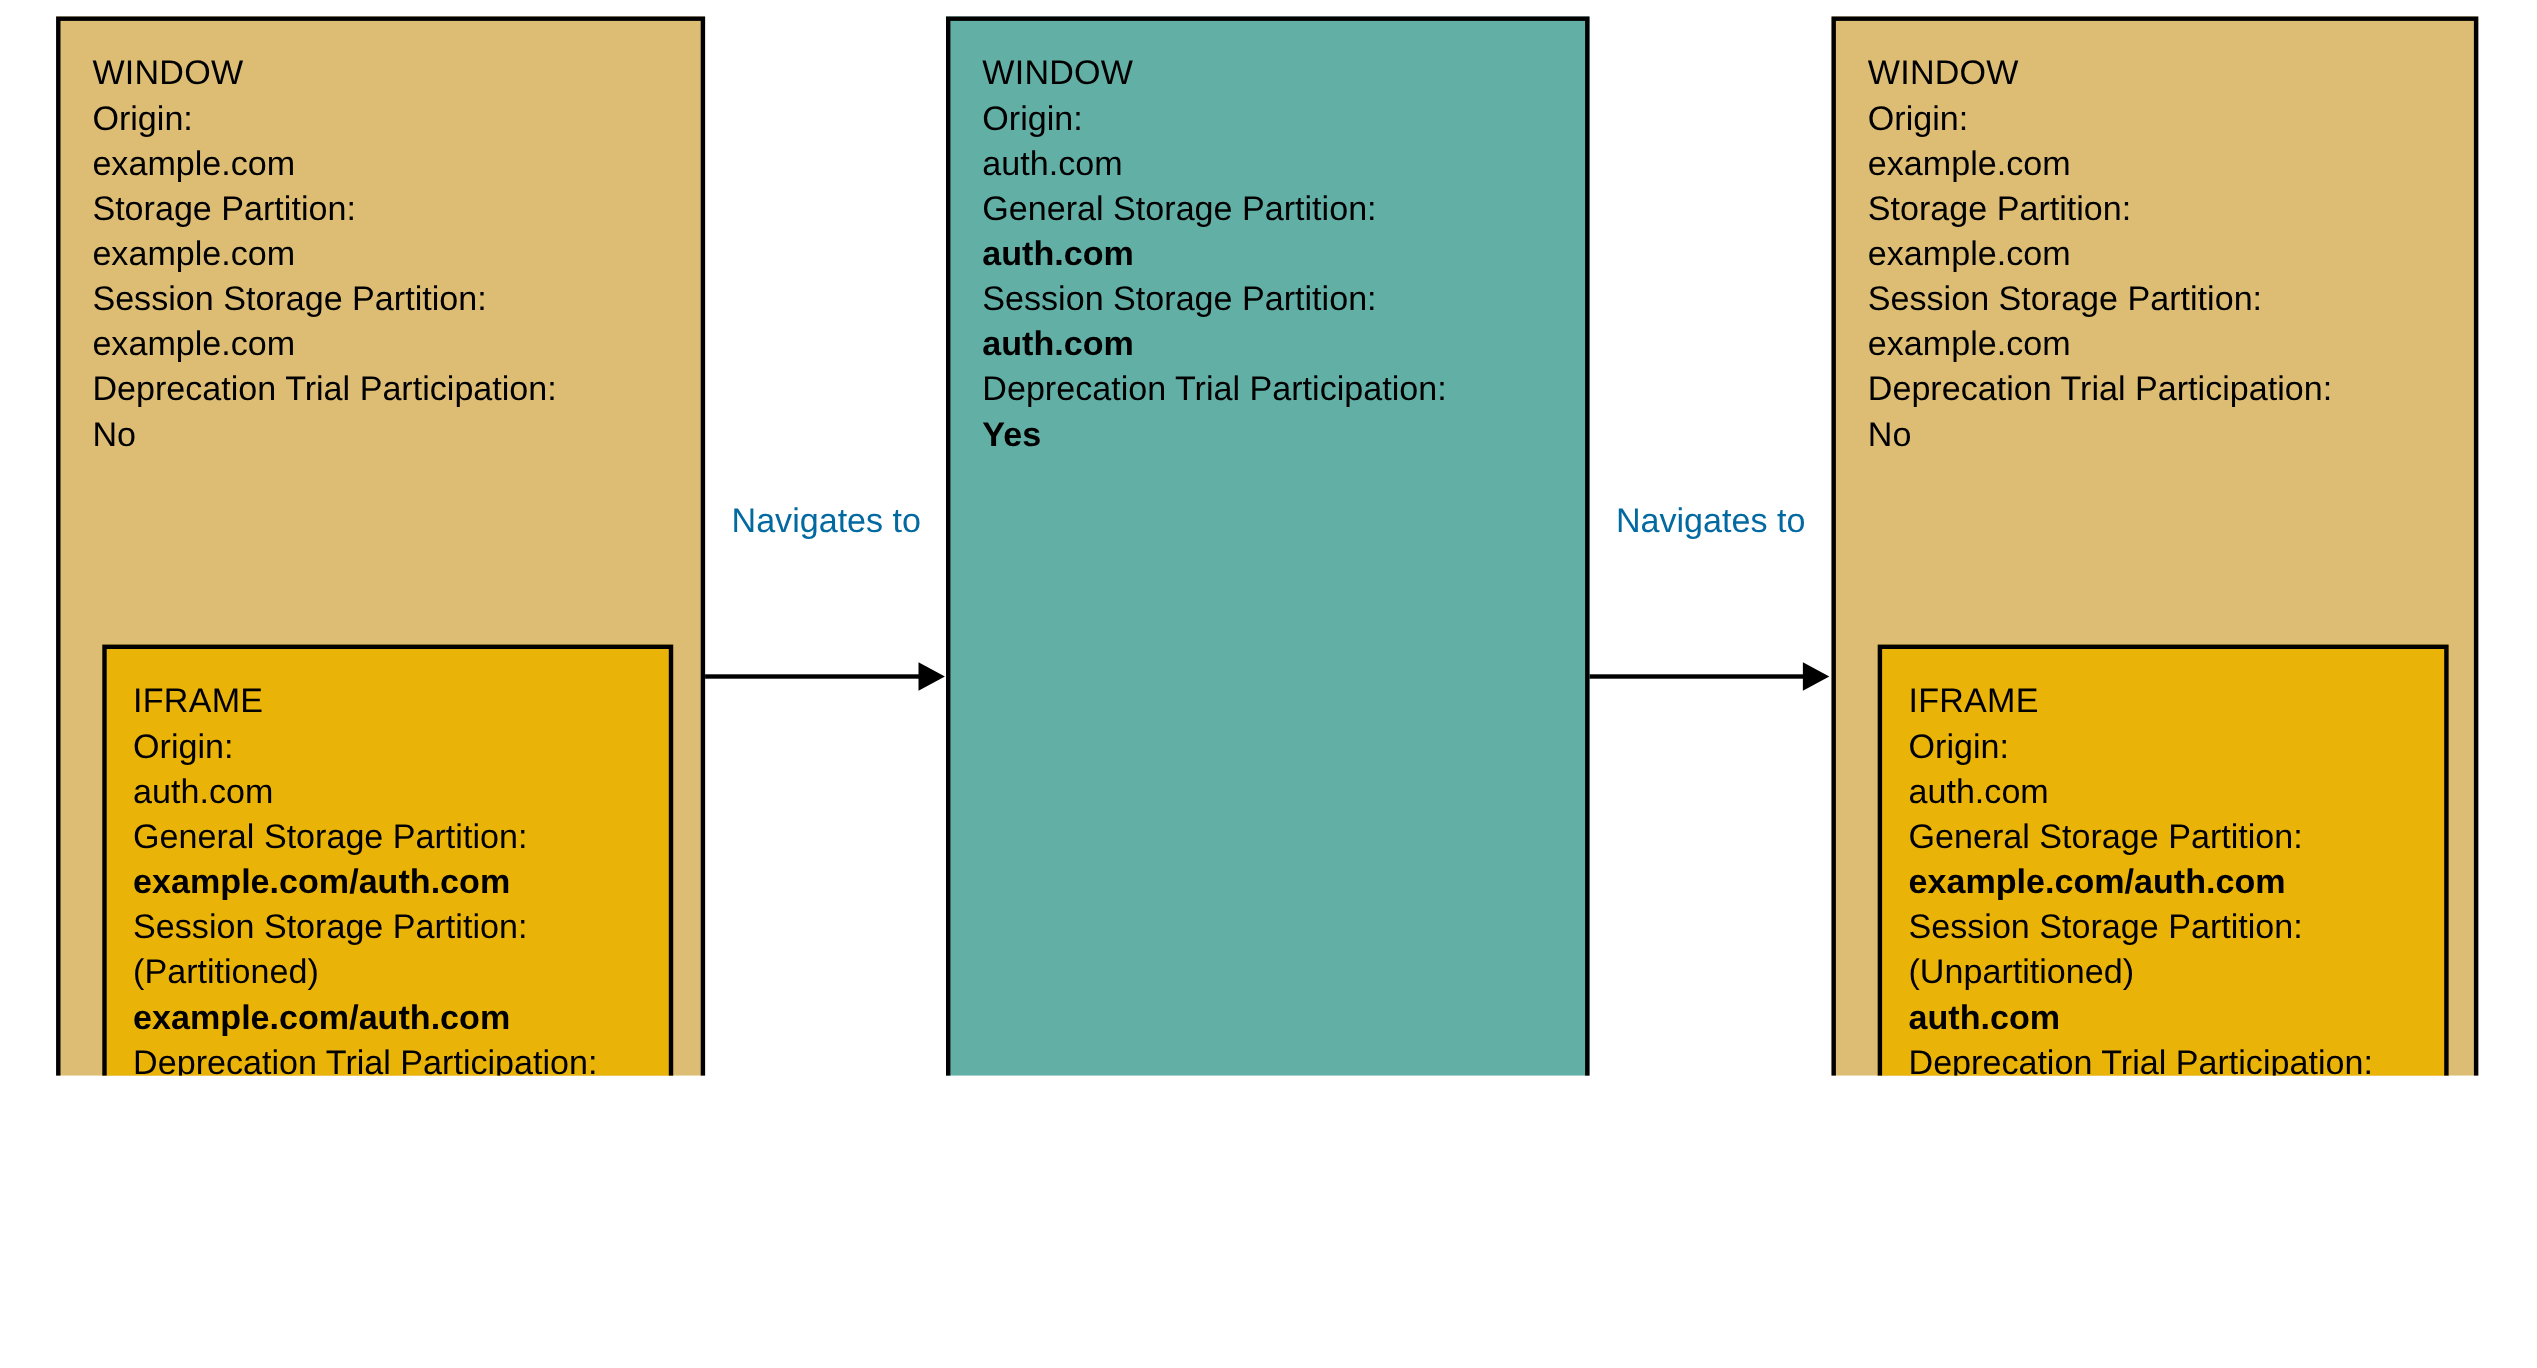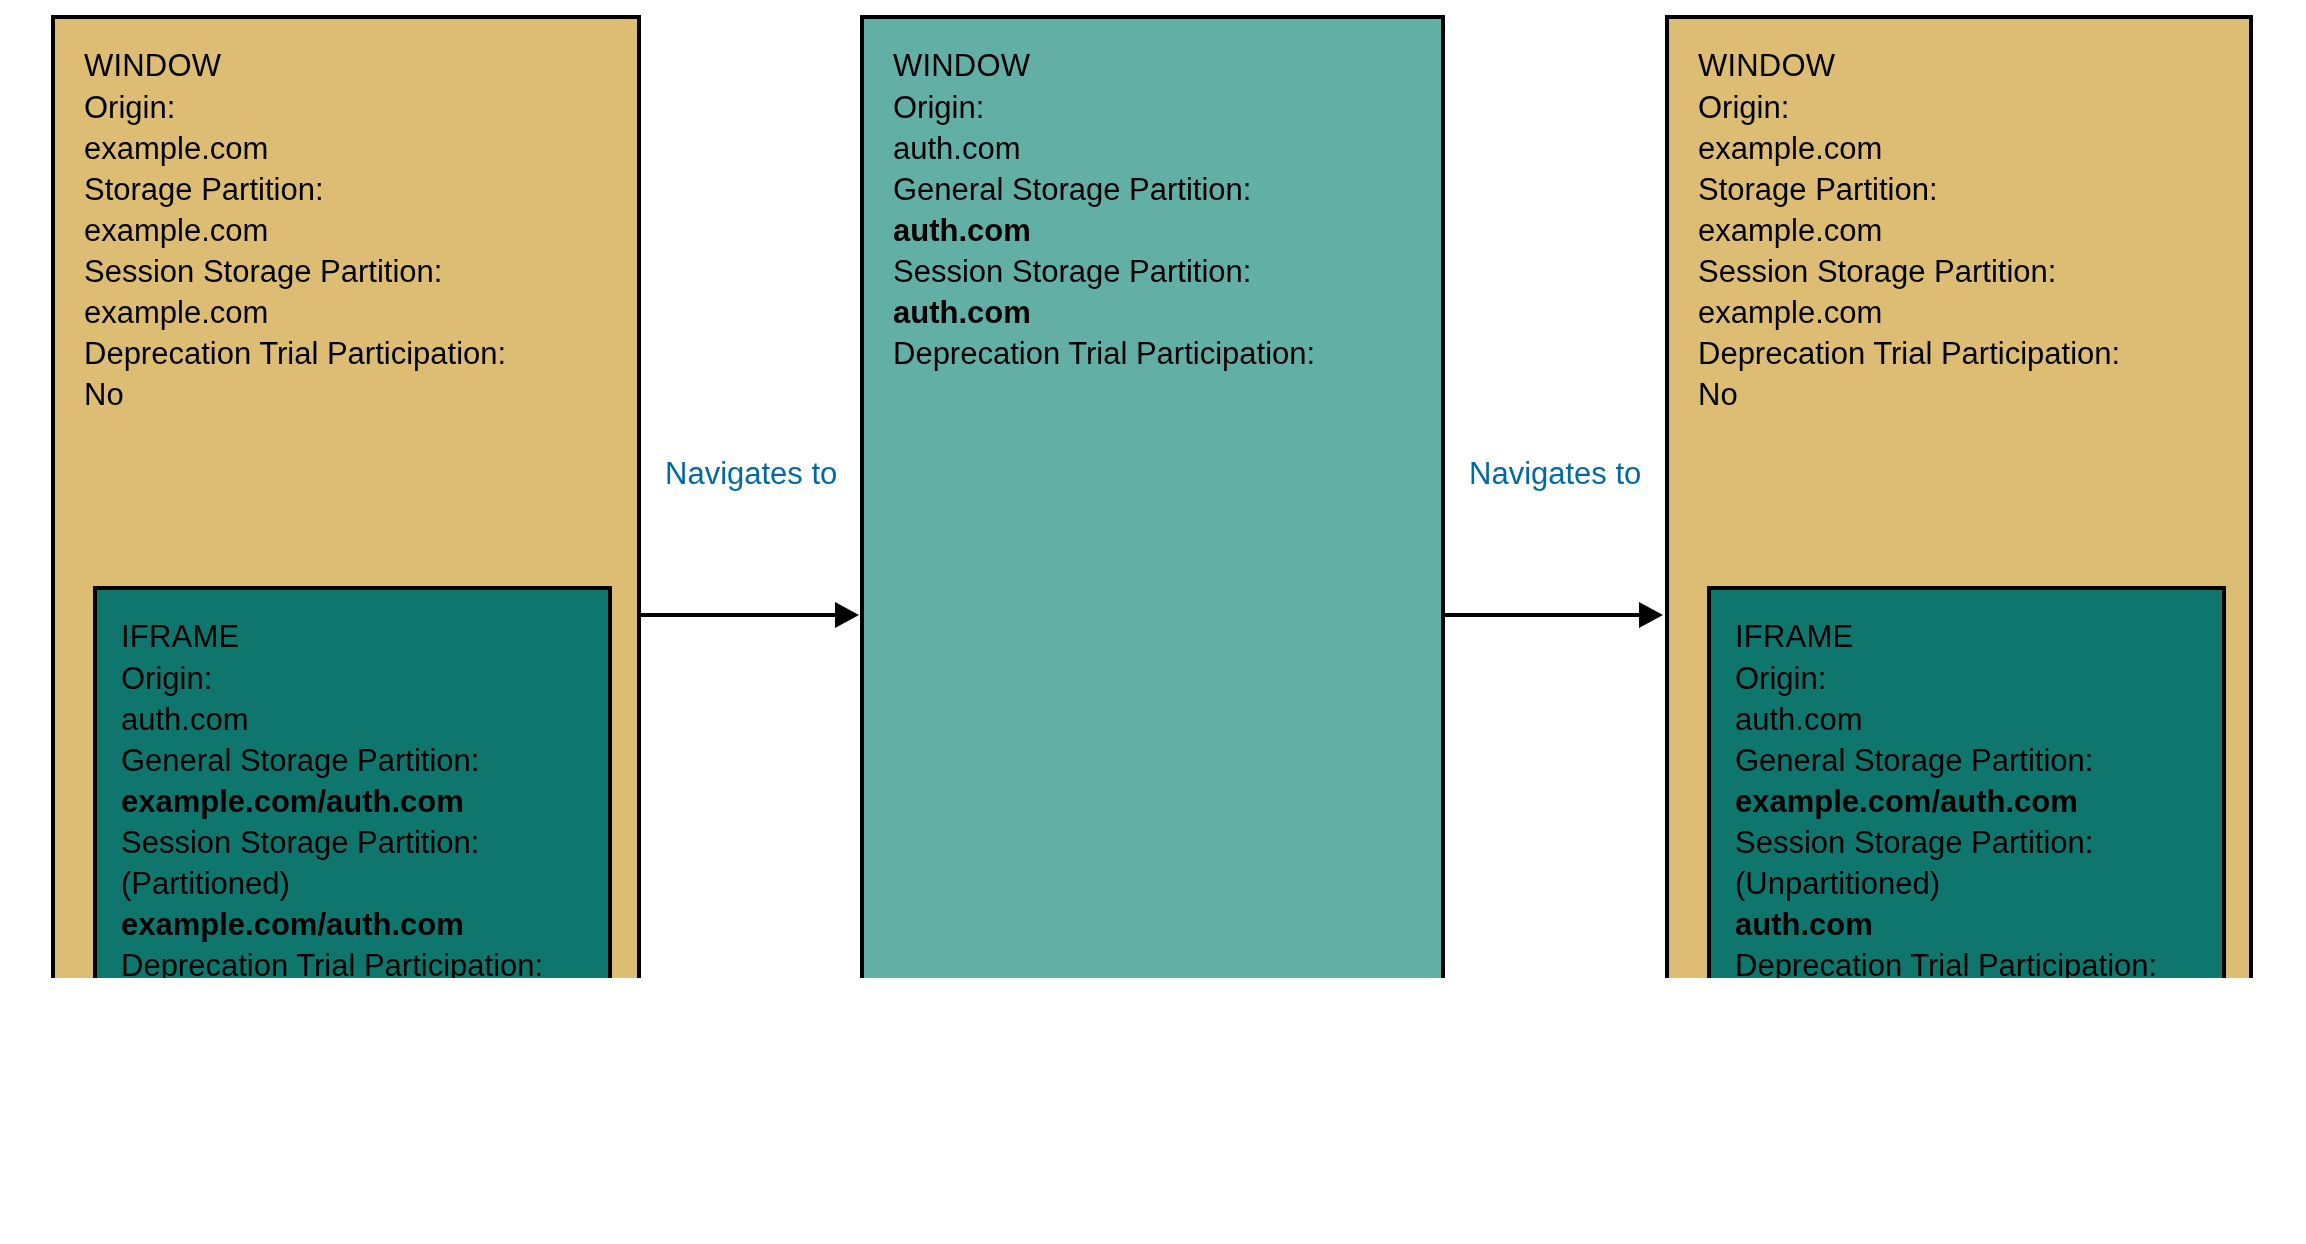--- a/index.html
+++ b/index.html
@@ -32,21 +32,21 @@
 
   #panel-1 { left: 51px;   top: 15px; width: 590px;  height: 1201px; }
   #panel-2 { left: 860px;  top: 15px; width: 585px;  height: 1201px; }
   #panel-3 { left: 1665px; top: 15px; width: 588px;  height: 1201px; }
 
   
   .iframe-box {
     position: absolute;
     box-sizing: border-box;
     border: 4px solid #000000;
-    background: #0f766e;
+    background: #eab308;
   }
   #iframe-1 { left: 38px; top: 567px; width: 519px; height: 614px; }
   #iframe-3 { left: 38px; top: 567px; width: 519px; height: 614px; }
 
   .box-title {
     font-size: 31px;
     line-height: 42px;
     letter-spacing: 0.2px;
     white-space: nowrap;
   }
@@ -171,20 +171,21 @@
         <div class="value bold">auth.com</div>
       </div>
 
       <div class="field">
         <div class="label">Session Storage Partition:</div>
         <div class="value bold">auth.com</div>
       </div>
 
       <div class="field">
         <div class="label">Deprecation Trial Participation:</div>
+        <div class="value bold">Yes</div>
       </div>
     </div>
   </div>
 
   <div class="arrow-label" id="arrow-2-label">Navigates to</div>
   <div class="arrow" id="arrow-2-line"></div>
   <div class="arrow-head" id="arrow-2-head"></div>
 
   <div class="panel tan" id="panel-3">
     <div class="window-text">

